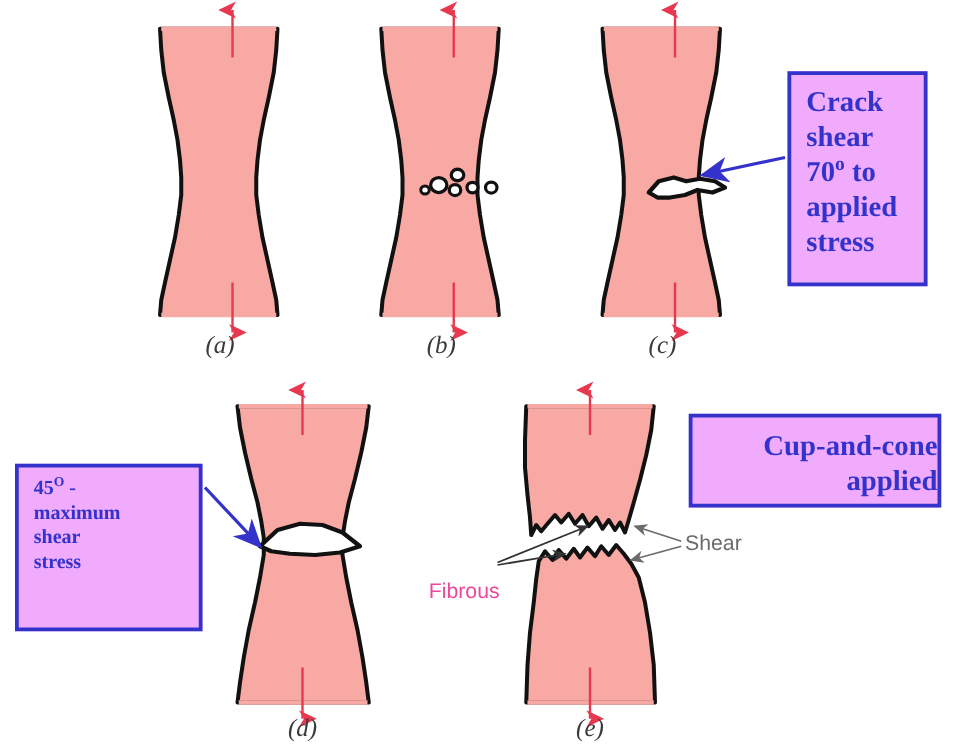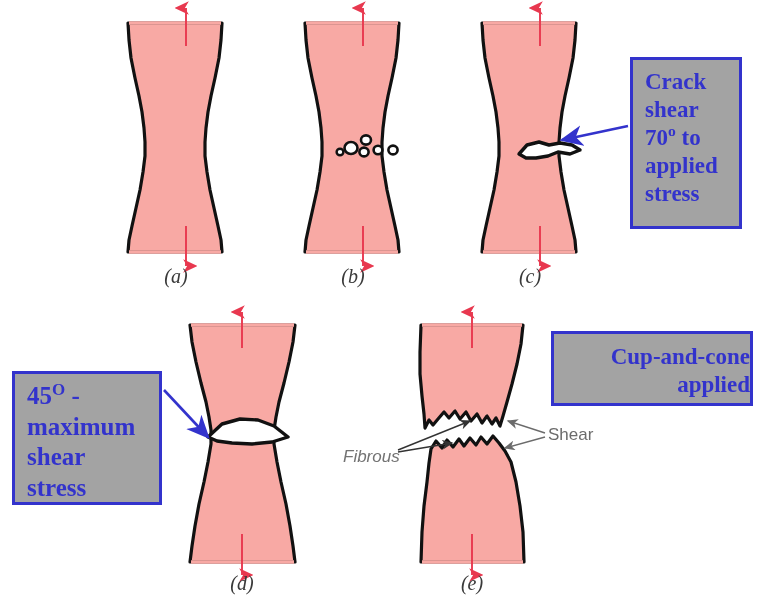--- a/index.html
+++ b/index.html
@@ -22,37 +22,37 @@
   }
   svg.diagram {
     position: absolute;
     left: 0; top: 0;
     width: 768px;
     height: 604px;
   }
   .callout {
     position: absolute;
     border: 3px solid #3333cc;
-    background: #a3a3a3;
+    background: #f0abfc;
     box-sizing: border-box;
     color: #3333cc;
     font-family: "Liberation Serif", serif;
     font-weight: bold;
     line-height: 1.22;
   }
   #callout-crack {
     left: 630px; top: 57px;
     width: 112px; height: 172px;
     font-size: 23px;
     padding: 8px 0 0 12px;
   }
   #callout-shear {
     left: 12px; top: 371px;
     width: 150px; height: 134px;
-    font-size: 25px;
+    font-size: 16px;
     padding: 7px 0 0 12px;
   }
   #callout-cupcone {
     left: 551px; top: 331px;
     width: 202px; height: 75px;
     font-size: 23px;
     text-align: right;
     padding-top: 9px;
   }
   .sup-o {
@@ -67,21 +67,21 @@
     font-size: 20px;
     color: #3a3a3a;
     text-align: center;
     width: 60px;
   }
   .annot-label {
     position: absolute;
     font-family: "Liberation Sans", sans-serif;
     font-size: 17px;
   }
-  #label-fibrous { color: #737373; left: 343px; top: 447px; font-style: italic; }
+  #label-fibrous { color: #ec4899; left: 343px; top: 463px; }
   #label-shear { color: #6b6b6b; left: 548px; top: 425px; }
 </style>
 </head>
 <body>
 
 <div id="stage">
 
   <svg class="diagram" viewBox="0 0 768 604">
 
     <defs>

